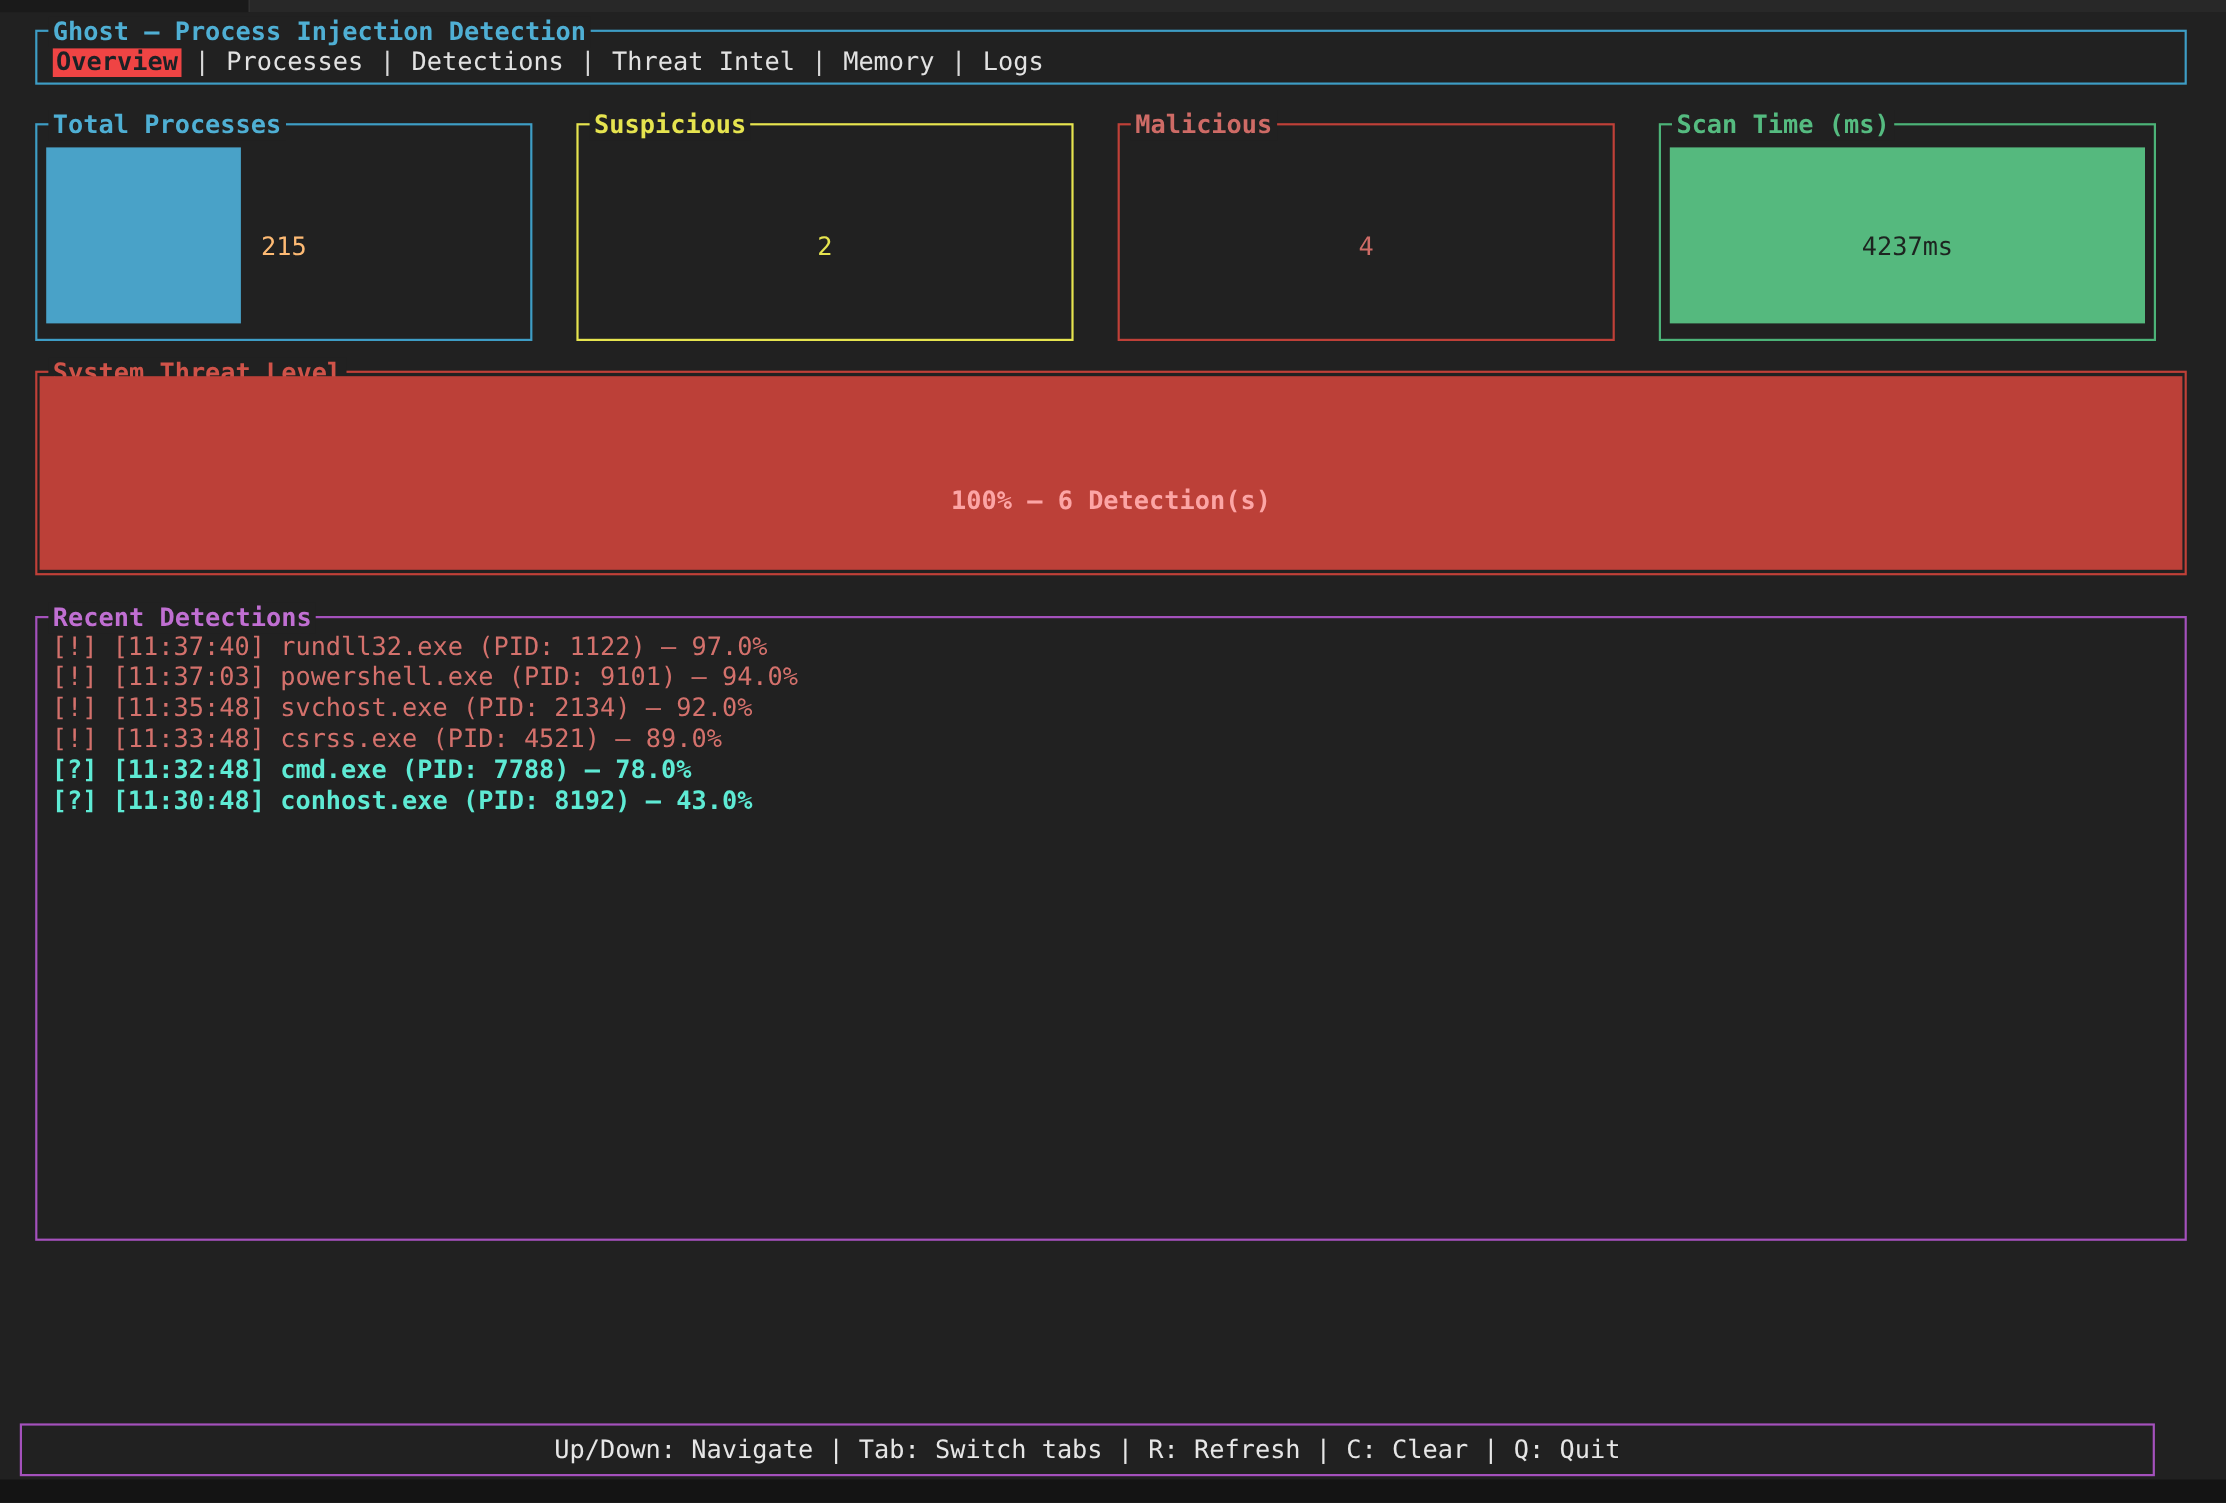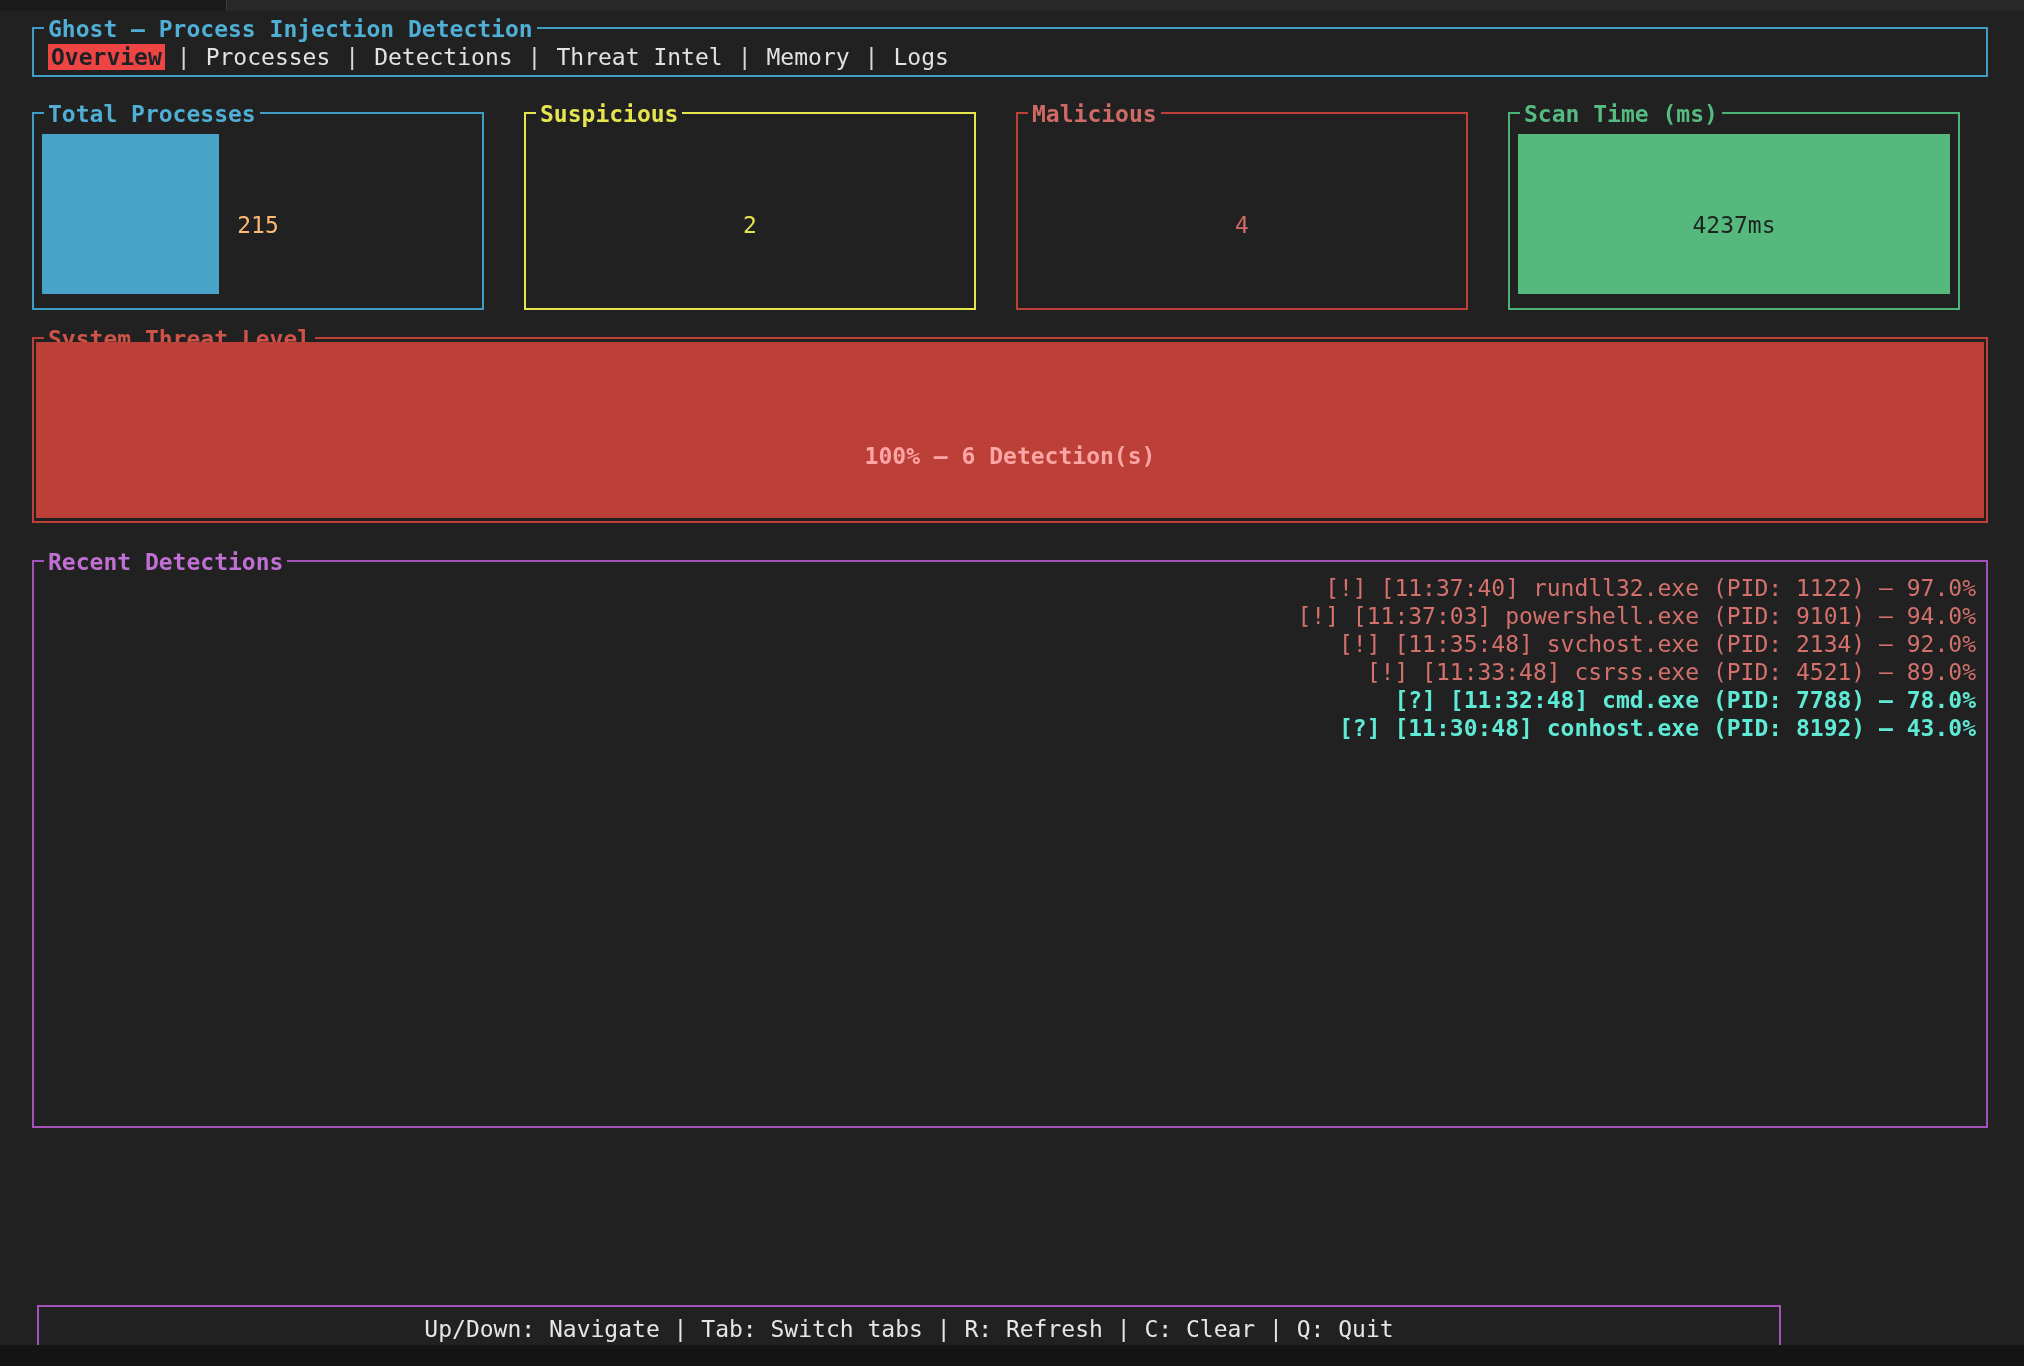--- a/index.html
+++ b/index.html
@@ -50,28 +50,28 @@
   .panel.stat-green .gauge-label { color:#1D2420; }
 
   
   .panel.threat { left:32px; top:337px; width:1956px; height:186px; border-color:#BF4038; }
   .panel.threat .panel-title { color:#D05349; }
   .threat-gauge { position:absolute; left:2px; right:2px; top:3px; bottom:3px; }
   .threat-fill { position:absolute; left:0; top:0; bottom:0; background:#BC4038; }
   .threat-label { position:absolute; inset:0; display:flex; align-items:center; justify-content:center; padding-top:52px; color:#fca5a5; font-weight:bold; }
 
   
-  .panel.detections { left:32px; top:560px; width:1956px; height:568px; border-color:#A451BC;text-align:right; }
+  .panel.detections { left:32px; top:560px; width:1956px; height:568px; border-color:#A451BC; }
   .panel.detections .panel-title { color:#C06FD2; }
   .det-list { position:absolute; left:13px; top:12px; right:10px; line-height:28px; white-space:pre; }
   .det-row.alert   { color:#D4716C; }
   .det-row.suspect { color:#5eead4; font-weight:bold; }
 
   
-  .panel.footer { left:37px; top:1294px; width:1744px; height:48px; border-color:#A451BC;margin-top:11px; }
+  .panel.footer { left:18px; top:1294px; width:1941px; height:48px; border-color:#A451BC; }
   .footer-text { position:absolute; inset:0; display:flex; align-items:center; justify-content:center; color:#E6E6E6; white-space:pre; }
 </style>
 </head>
 <body>
 
 <div class="top-edge">
   <div class="tab-notch"></div>
 </div>
 
 <div class="panel tabbar">

